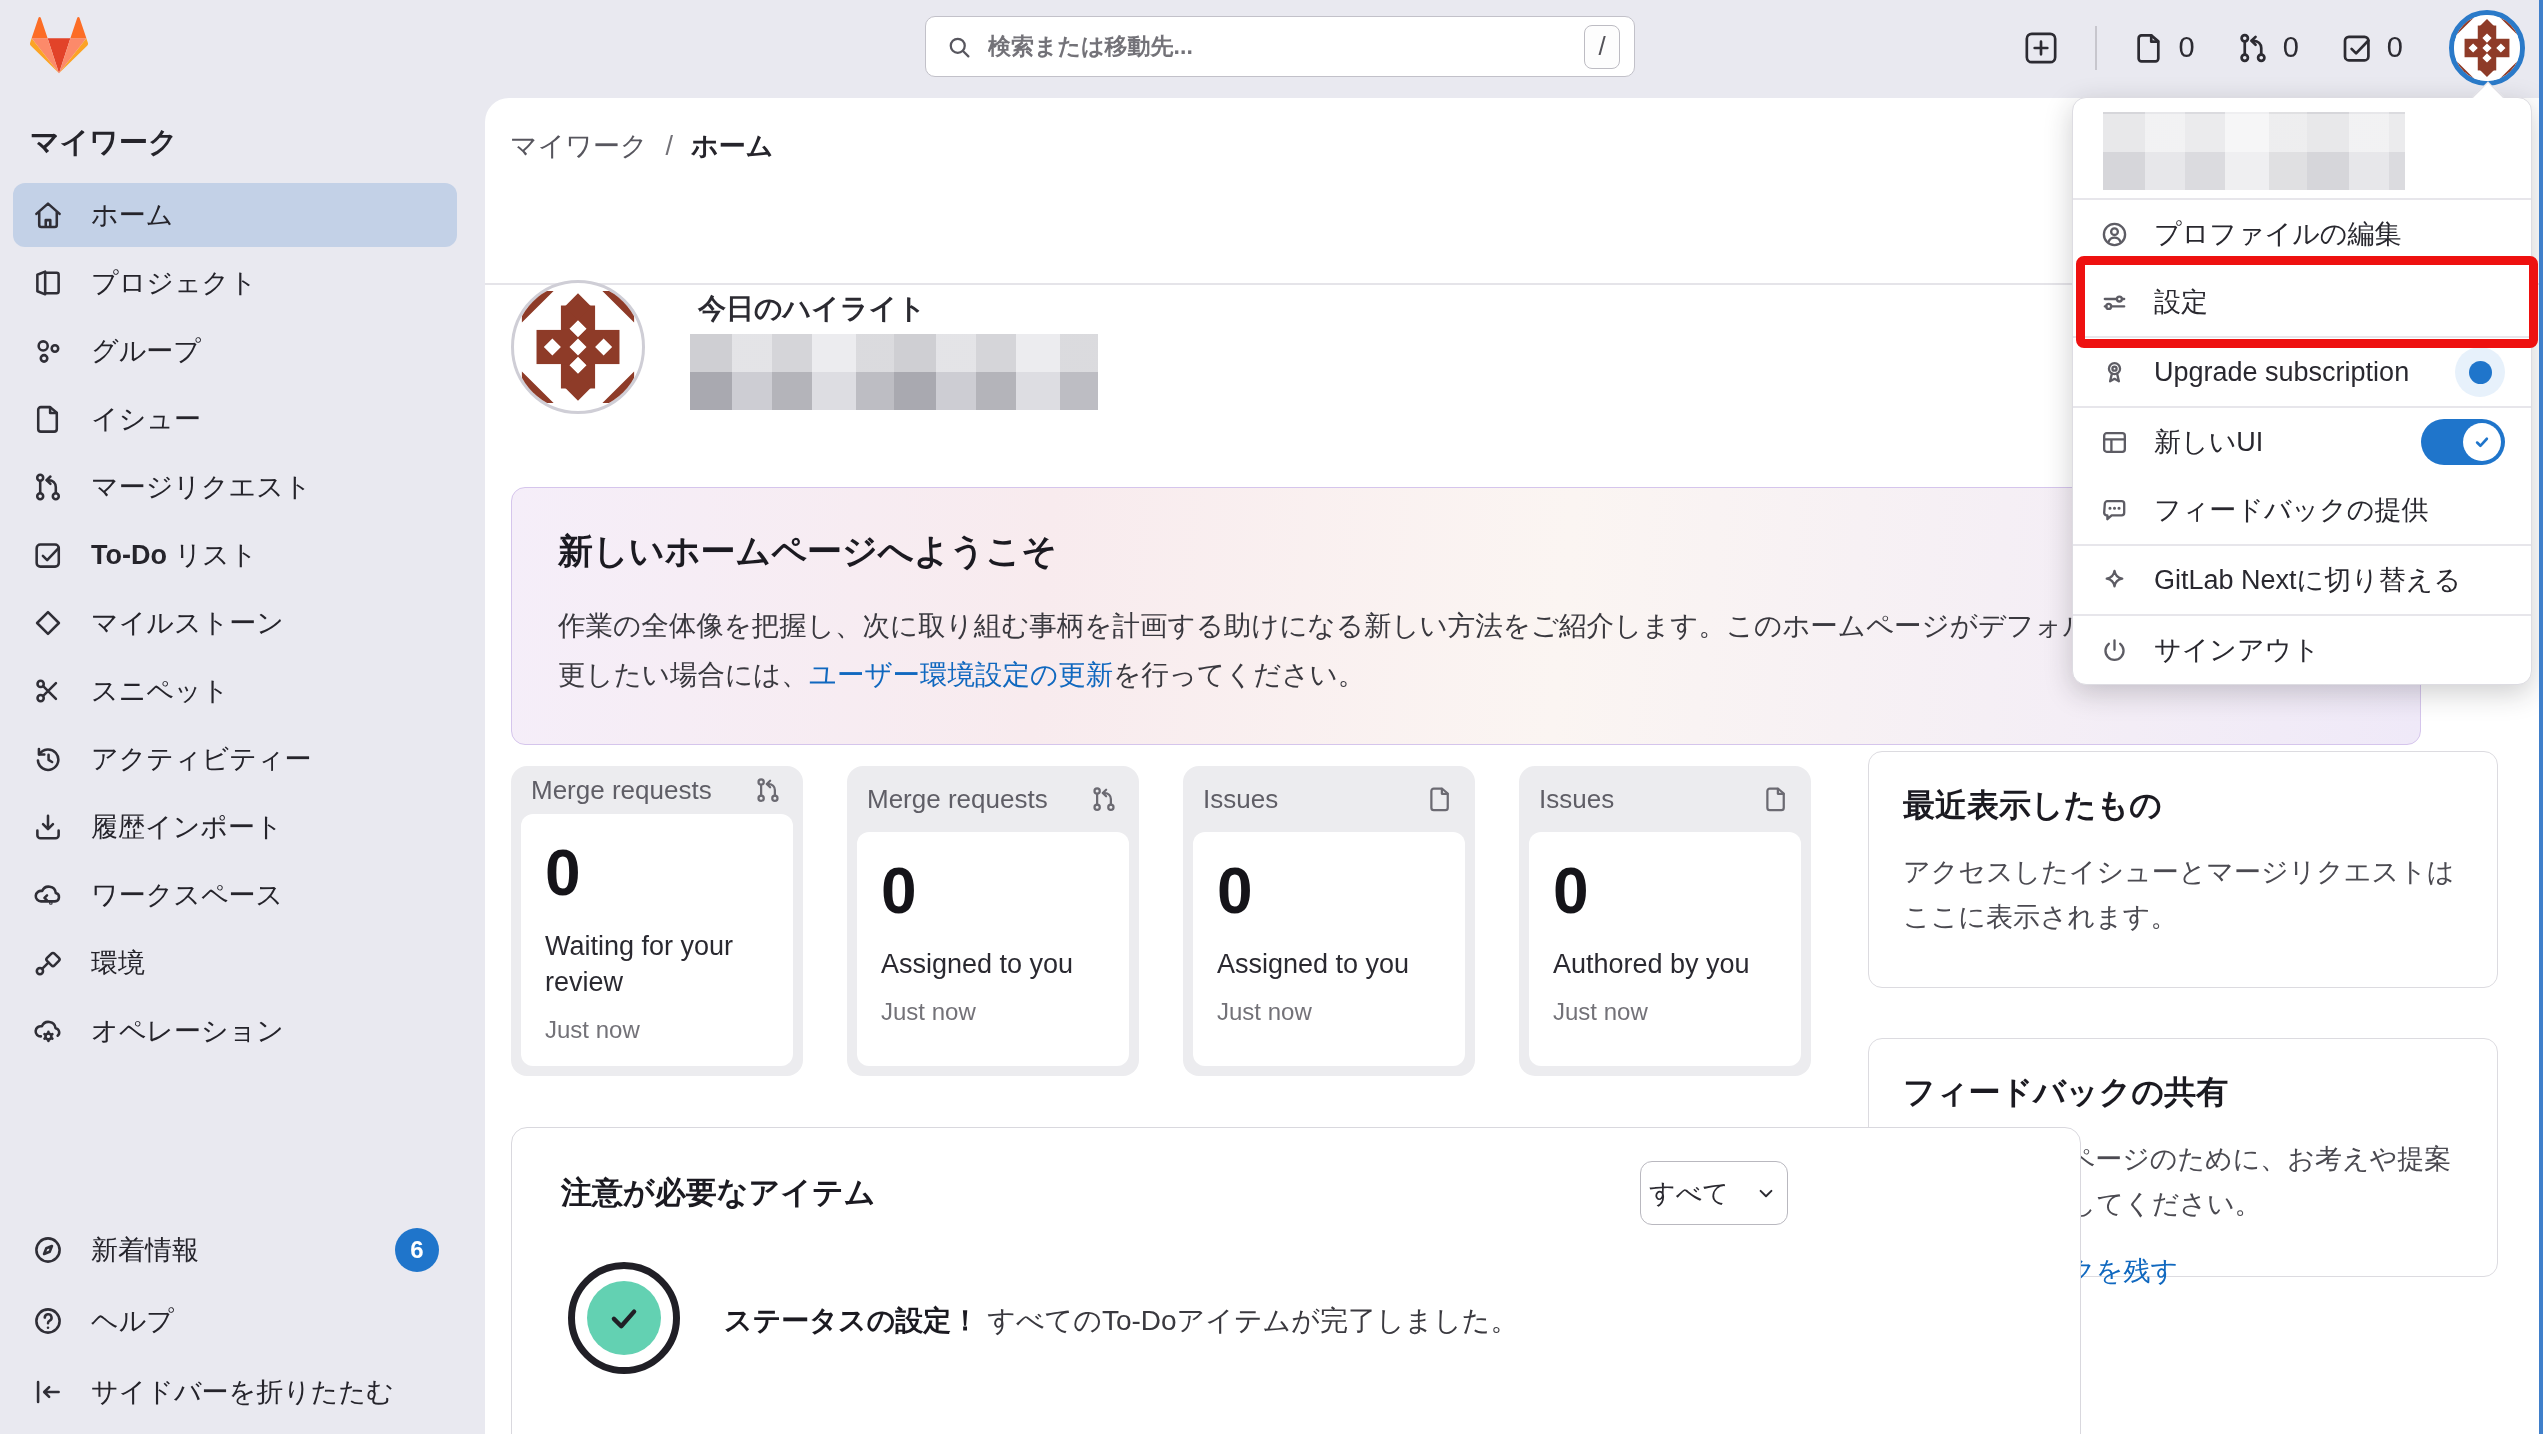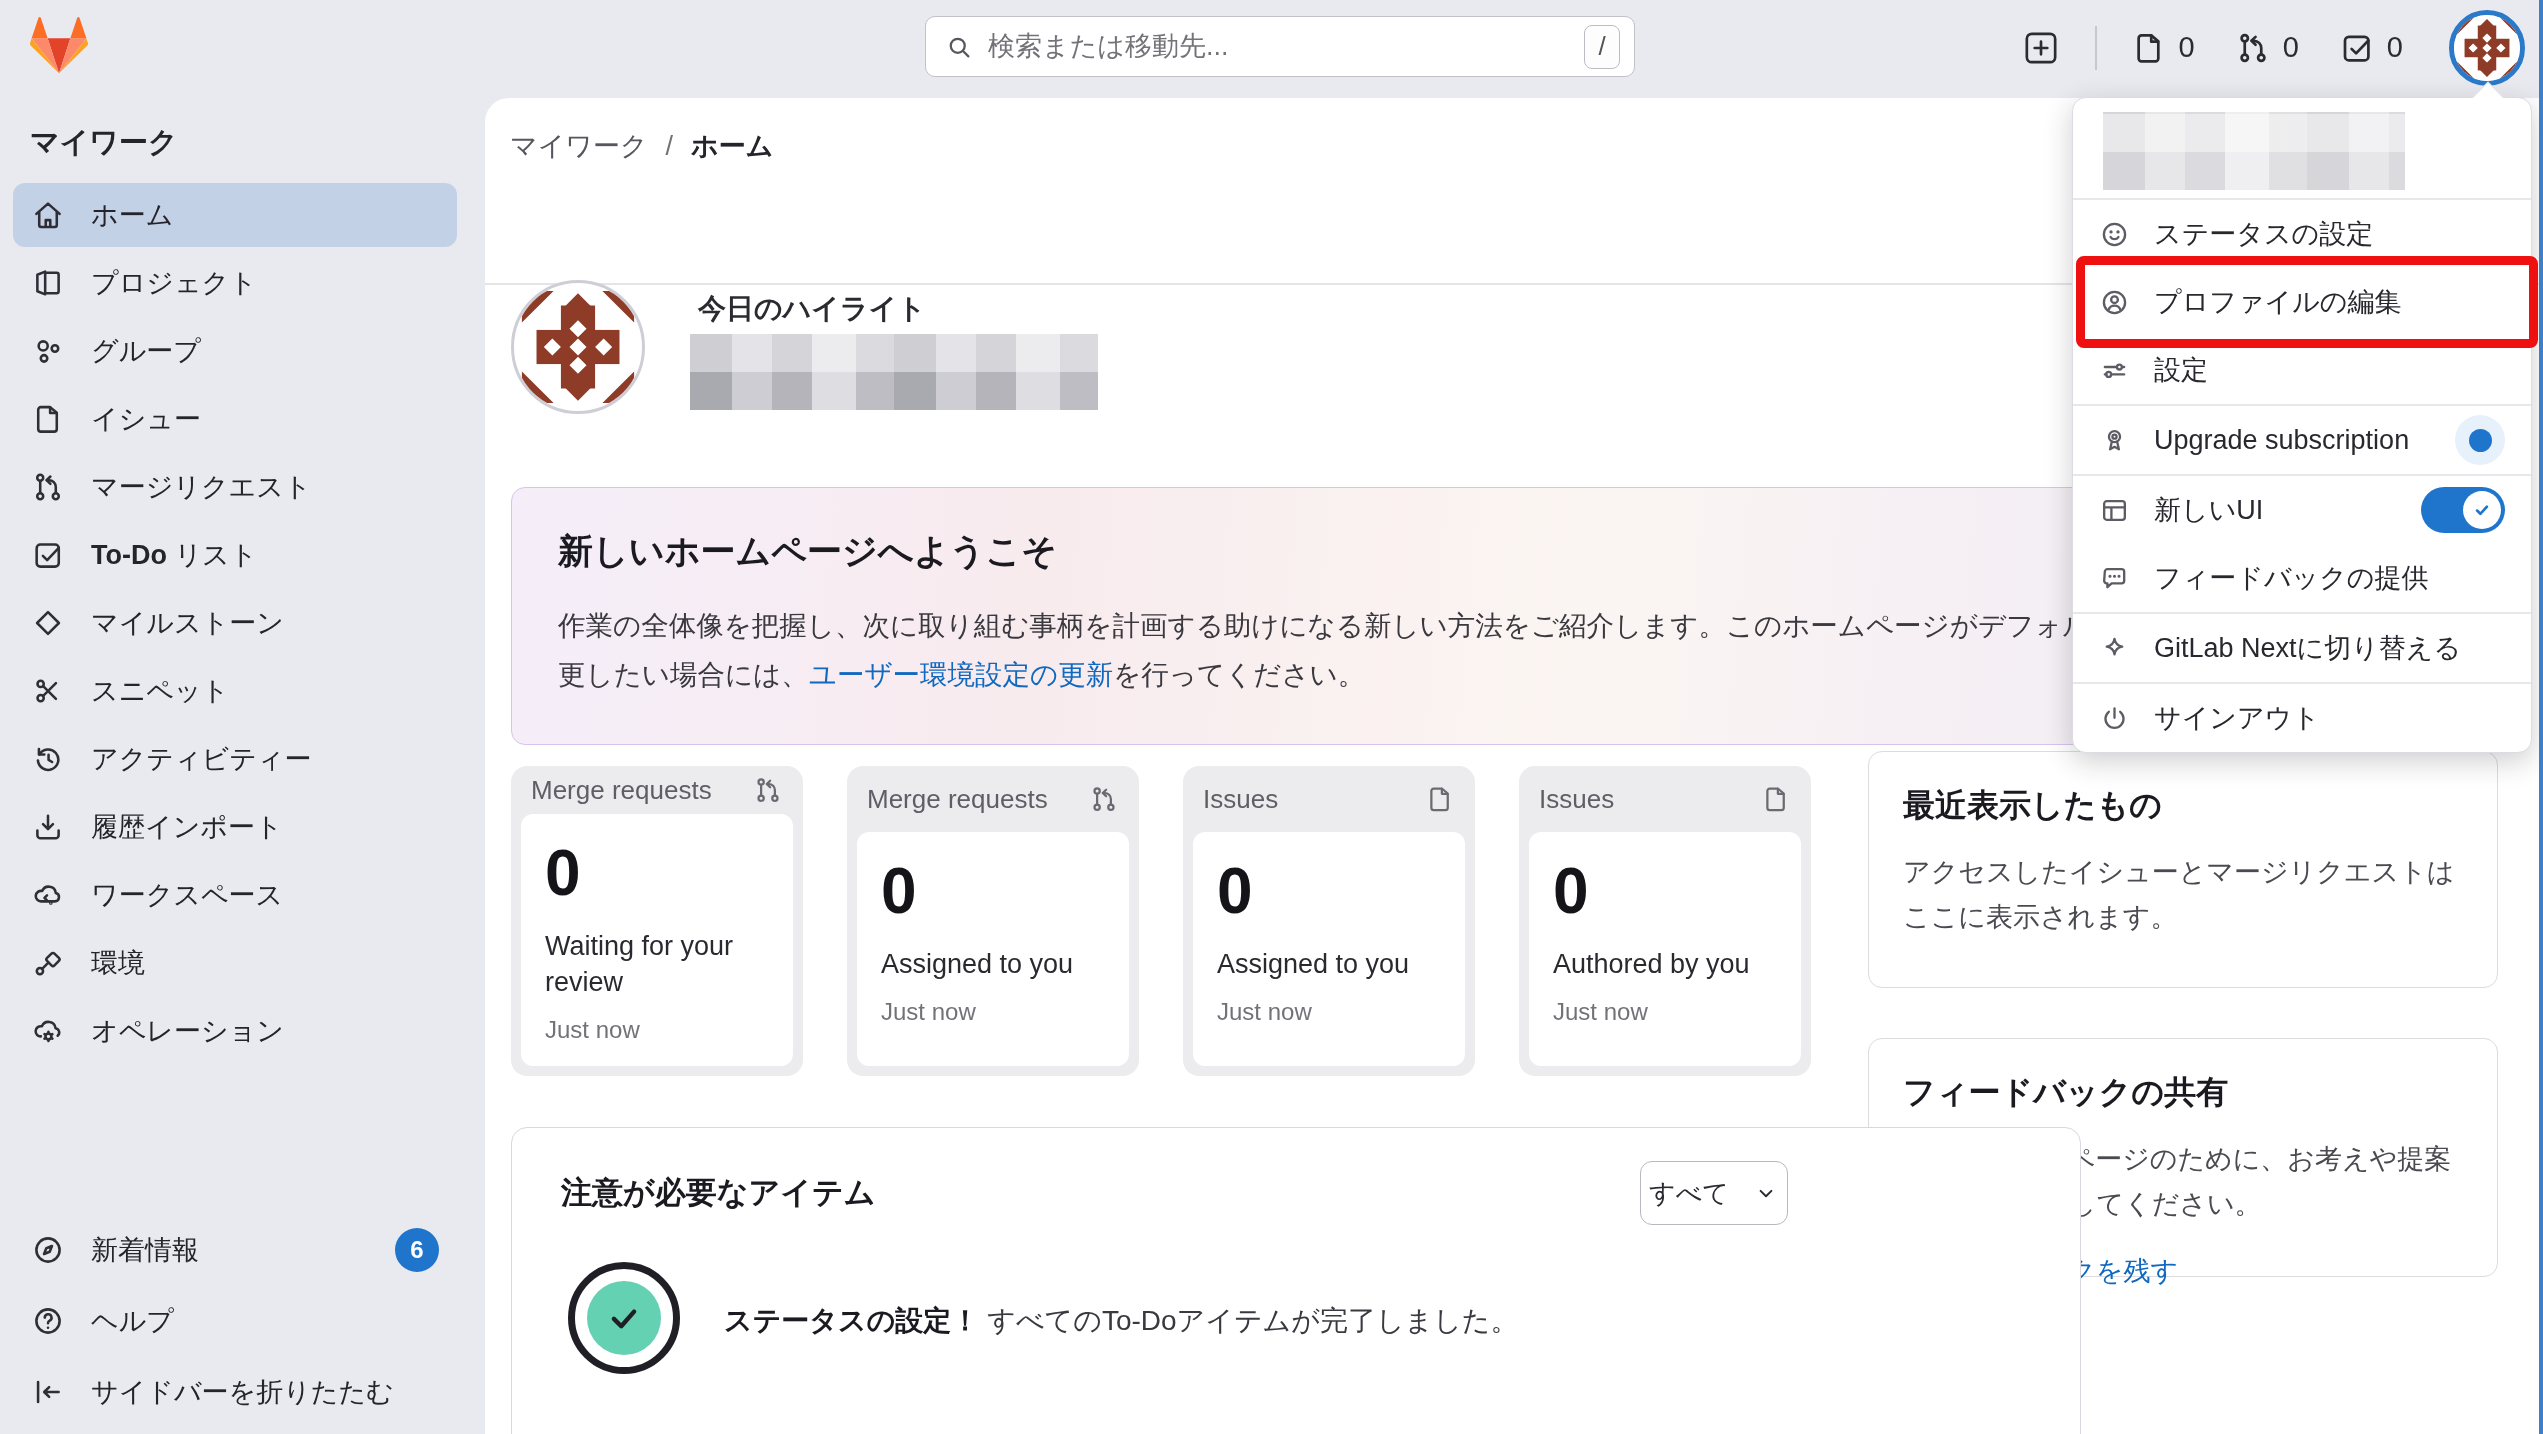--- a/index.html
+++ b/index.html
@@ -16,22 +16,22 @@
   
   .topbar { position:absolute; left:0; top:0; width:2543px; height:95px; z-index:10; }
   .logo { position:absolute; left:28px; top:16px; width:62px; height:62px; }
   .search {
     position:absolute; left:925px; top:16px; width:710px; height:61px;
     background:#fff; border:1.5px solid #c2c1c9; border-radius:10px;
     display:flex; align-items:center; padding:0 14px 0 18px;
   }
   .search .mag { color:#57565e; margin-right:14px; }
   .search input {
-    flex:1; border:none; outline:none; font-size:27px; color:#28272e;
-    font-family:inherit; background:transparent;
+    flex:1; border:none; outline:none; font-size:23px; color:#28272e;
+    font-family:inherit; background:transparent;font-weight:bold;
   }
   .search input::placeholder { color:#737278; }
   .slash-key {
     width:36px; height:44px; border:1.5px solid #bdbcc3; border-radius:8px;
     display:flex; align-items:center; justify-content:center;
     font-size:26px; color:#535258; background:#fdfdfd;
   }
   .tb-right { position:absolute; right:18px; top:0; height:95px; display:flex; align-items:center; }
   .tb-plus { color:#2c2b32; margin-right:34px; }
   .tb-vdiv { width:2px; height:44px; background:#c7c6cd; margin-right:34px; }
@@ -562,30 +562,20 @@
   <div class="dd-notch"></div>
   <div class="dd-user">
     <div class="mosaic light mosaic-dd"></div>
   </div>
 
   <div class="dd-group">
     <div class="dd-item">
       <span class="dico">
           <svg class="ico" viewBox="0 0 24 24" width="31" height="31">
             <circle cx="12" cy="12" r="8.2"></circle>
-            <path d="M9.3 10h.01M14.7 10h.01" style="stroke-width:2.6"></path>
-            <path d="M9 14a3.6 3.6 0 0 0 6 0"></path>
-          </svg>
-        </span>
-      <span class="dlabel">ステータスの設定</span>
-    </div>
-    <div class="dd-item">
-      <span class="dico">
-          <svg class="ico" viewBox="0 0 24 24" width="31" height="31">
-            <circle cx="12" cy="12" r="8.2"></circle>
             <circle cx="12" cy="9.8" r="2.6"></circle>
             <path d="M7.4 17.6a4.9 4.9 0 0 1 9.2 0"></path>
           </svg>
         </span>
       <span class="dlabel">プロファイルの編集</span>
     </div>
     <div class="dd-item">
       <span class="dico">
           <svg class="ico" viewBox="0 0 24 24" width="31" height="31">
             <path d="M4.5 9.3h9.2M17.8 9.3h1.7"></path>

